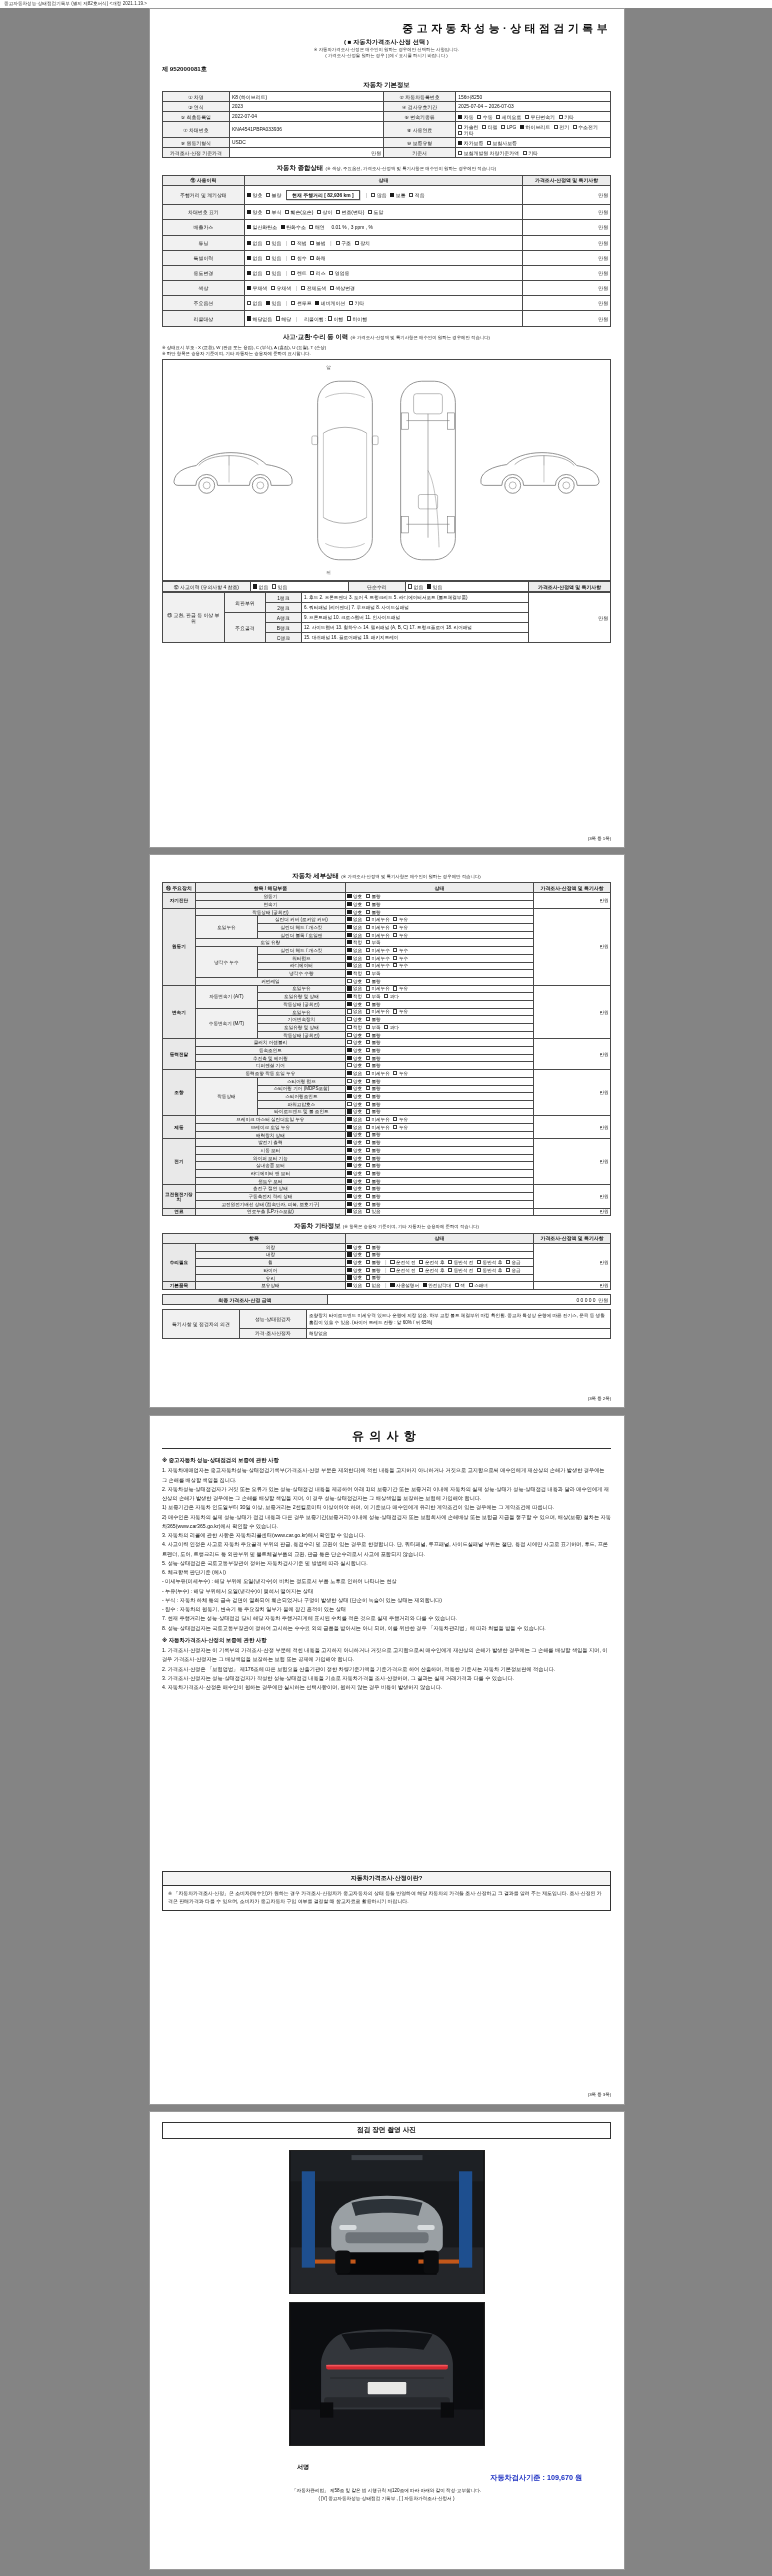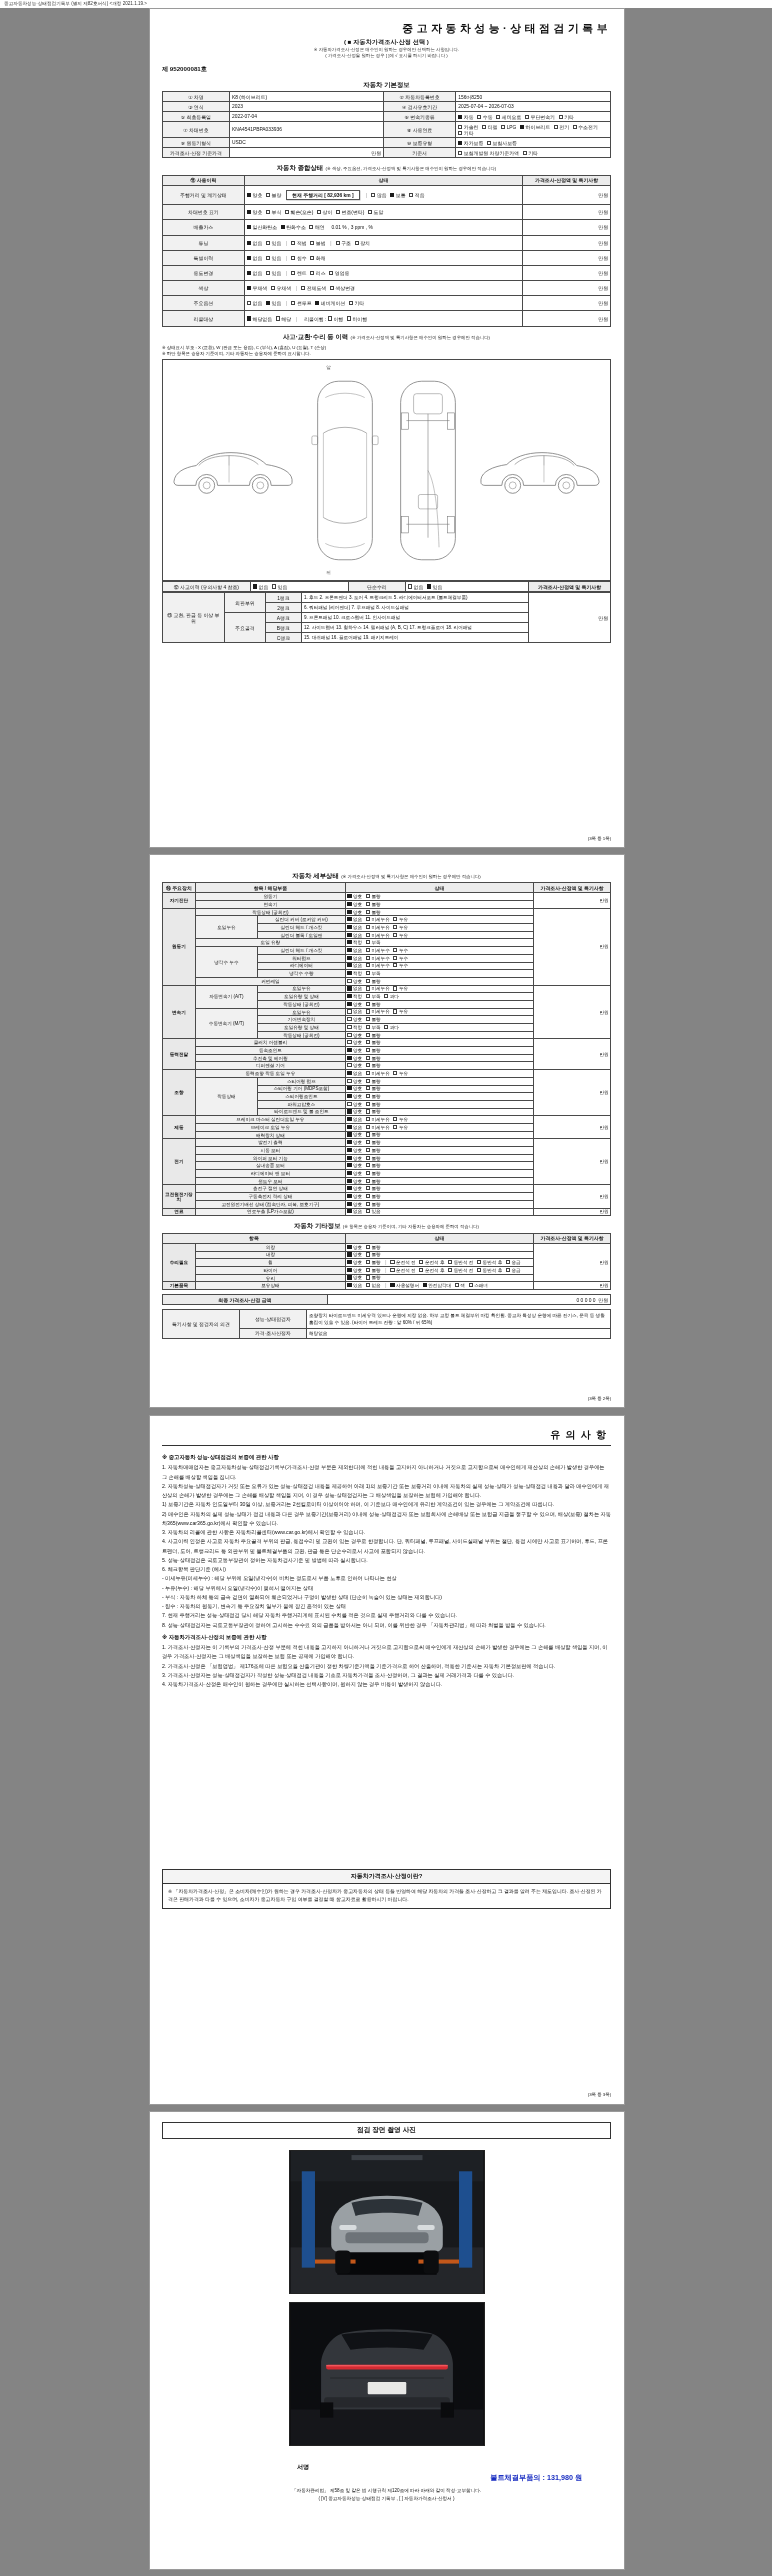--- a/index.html
+++ b/index.html
@@ -54,21 +54,21 @@
 
   .acc-notes { font-size:4.4px; line-height:1.5; margin:1.5px 0 1px; }
   .diagram-box { border:0.5px solid #4a4a4a; height:222px; display:flex; justify-content:space-around; align-items:center; position:relative; margin-bottom:0; }
   .diagram-box svg { stroke:#777; fill:none; }
   .diag-label { position:absolute; font-size:4.6px; color:#555; }
   .diag-label.front { left:36.5%; top:5.2px; }
   .diag-label.rear { left:36.5%; bottom:5.2px; }
 
   .page-foot { margin-top:auto; text-align:right; font-size:4.4px; color:#222; padding-top:3.1px; }
 
-  .n-title { text-align:right; font-size:10px; font-weight:bold; letter-spacing:5.2px; margin:2.1px 0 3.1px; }
+  .n-title { text-align:center; font-size:12px; font-weight:bold; letter-spacing:5.2px; margin:2.1px 0 3.1px; }
   .n-rule { border:none; border-top:0.8px solid #333; margin:0 0 4.1px; }
   .n-sec { font-size:5.4px; font-weight:bold; margin:4.1px 0 2.1px; }
   .n-body { white-space:pre-line; font-size:5.2px; line-height:1.78; color:#111; }
   .n-box { border:0.8px solid #333; margin-top:auto; }
   .n-box-title { text-align:center; font-weight:bold; font-size:6px; border-bottom:0.5px solid #333; padding:2.1px; background:#f4f4f4; }
   .n-box-body { font-size:4.9px; line-height:1.7; padding:3.6px 5.2px; }
 
   .photo-title { border:0.8px solid #333; text-align:center; font-weight:bold; font-size:6.7px; padding:3.1px; margin-bottom:6.2px; }
   .photo { display:block; width:196px; height:144px; margin:4.1px auto; border:0.5px solid #222; background:#111; }
   .sign-label { margin:13.4px 0 1px 135px; font-weight:bold; font-size:6.2px; }
@@ -688,21 +688,21 @@
     <rect x="70" y="122" width="240" height="3" fill="#ff6a6e" opacity="0.7"></rect>
     <line x1="78" y1="148" x2="302" y2="148" stroke="#24262a" stroke-width="2"></line>
     <rect x="152" y="156" width="76" height="24" rx="2" fill="#e8e8e6"></rect>
     <rect x="66" y="186" width="248" height="20" rx="6" fill="#26282c"></rect>
     <rect x="58" y="196" width="26" height="30" fill="#0a0b0d"></rect>
     <rect x="296" y="196" width="26" height="30" fill="#0a0b0d"></rect>
   </svg>
 
   <div class="sign-label">서명</div>
   <div class="premium">
-    <span>볼트체결부품의 :</span>
-    <span>131,980 원</span>
+    <span>자동차검사기준 :</span>
+    <span>109,670 원</span>
   </div>
   <div class="sign-footers">
     <div>「자동차관리법」 제58조 및 같은 법 시행규칙 제120조에 따라 아래와 같이 작성·교부합니다.</div>
     <div>( [V] 중고자동차성능·상태점검 기록부 ,   [  ] 자동차가격조사·산정서 )</div>
   </div>
 </div>
 
 
 </body></html>

